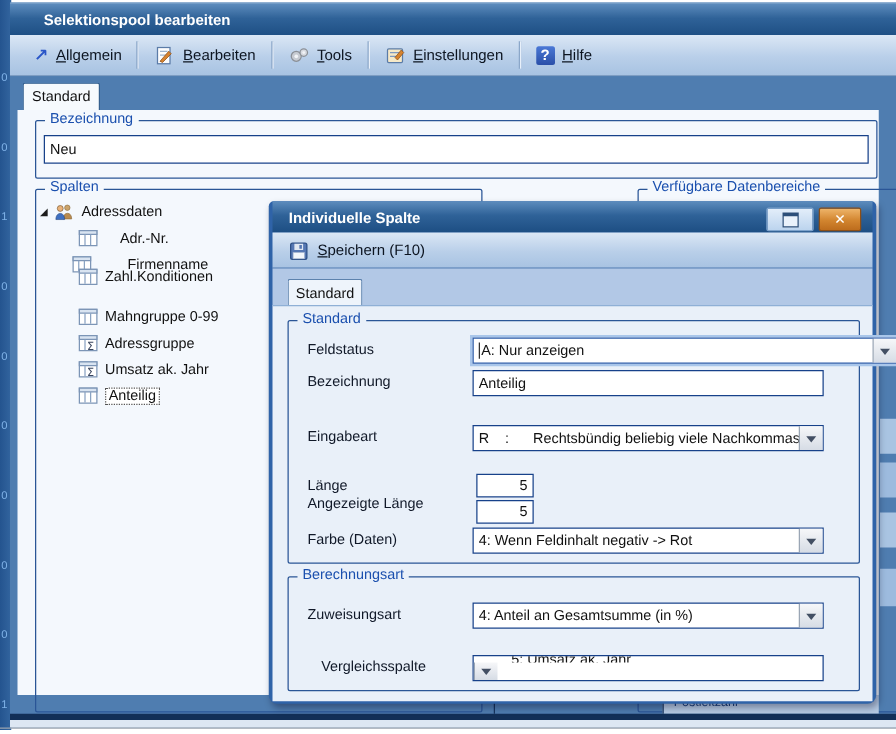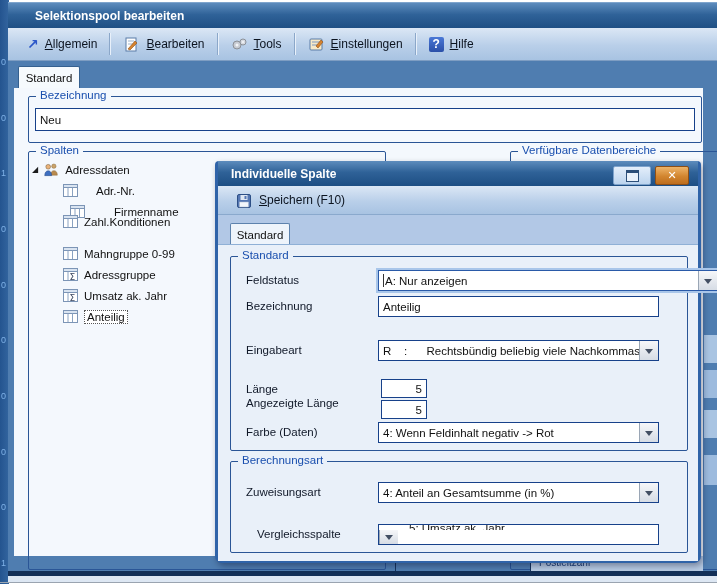--- a/index.html
+++ b/index.html
@@ -58,21 +58,21 @@
   .dlg-title{position:absolute;left:0;top:0;width:480px;height:25px;
              background:linear-gradient(#5d8cbd,#2f6298 45%,#1d4e83);display:flex;align-items:center;}
   .dlg-title .t{color:#fff;font-weight:bold;font-size:12px;padding-left:13px;}
   .dlg-btn{position:absolute;height:17px;border-radius:2px;display:flex;align-items:center;justify-content:center;}
   .btn-restore{right:47px;top:5px;width:36px;background:linear-gradient(#e3eefa,#bcd4ee);border:1px solid #7ea3cc;}
   .btn-restore .glyph{width:11px;height:8px;border:1px solid #2c4f79;border-top:3px solid #2c4f79;background:#eaf2fb;}
   .btn-close{right:9px;top:5px;width:32px;background:linear-gradient(#eeb469,#d2852f 55%,#bd6d1d);
              border:1px solid #8d4f16;color:#fff;font-weight:bold;font-size:11px;}
   .dlg-toolbar{position:absolute;left:0;top:25px;width:480px;height:29px;
                background:linear-gradient(#dbe7f5,#b9cfe9 55%,#a8c3e2);border-bottom:1px solid #8aa9cd;
-               display:flex;align-items:center;padding-left:9px;box-sizing:border-box;}
+               display:flex;align-items:center;padding-left:4px;box-sizing:border-box;}
   .dlg-band{position:absolute;left:0;top:54px;width:480px;height:29px;background:#b2c8e6;}
   .dlg-tab{position:absolute;left:12px;top:62px;width:58px;height:21px;background:#eef4fb;
            border:1px solid #5d82ad;border-bottom:none;border-radius:2px 2px 0 0;
            display:flex;align-items:center;justify-content:center;font-size:11.5px;}
   .dlg-page{position:absolute;left:0;top:83px;width:480px;height:316px;background:#e9f0f9;border-top:1px solid #8fb0d6;}
   .dlg-page .group>.glabel{background:#e9f0f9;}
   .frow-label{position:absolute;font-size:11.5px;color:#101828;}
 
   u{text-decoration:underline;}
   .navy-line{background:#122f57;}
@@ -184,21 +184,21 @@
       <span class="ticon">
           <svg width="17" height="15" viewBox="0 0 17 15">
             <rect x="1.5" y="1.5" width="14" height="12" fill="#fff" stroke="#7c95b6"></rect>
             <rect x="1.5" y="1.5" width="14" height="3" fill="#d9e4f1" stroke="#7c95b6"></rect>
             <line x1="6" y1="4.5" x2="6" y2="13" stroke="#8aa3c2"></line>
             <line x1="10.5" y1="4.5" x2="10.5" y2="13" stroke="#8aa3c2"></line>
           </svg>
         </span>
       <span>Adr.-Nr.</span>
     </div>
-    <div class="trow" style="left:40px;top:50px;gap:28px;">
+    <div class="trow" style="left:28px;top:50px;gap:28px;">
       <span class="ticon">
           <svg width="17" height="15" viewBox="0 0 17 15">
             <rect x="1.5" y="1.5" width="14" height="12" fill="#fff" stroke="#7c95b6"></rect>
             <rect x="1.5" y="1.5" width="14" height="3" fill="#d9e4f1" stroke="#7c95b6"></rect>
             <line x1="6" y1="4.5" x2="6" y2="13" stroke="#8aa3c2"></line>
             <line x1="10.5" y1="4.5" x2="10.5" y2="13" stroke="#8aa3c2"></line>
           </svg>
         </span>
       <span>Firmenname</span>
     </div>

